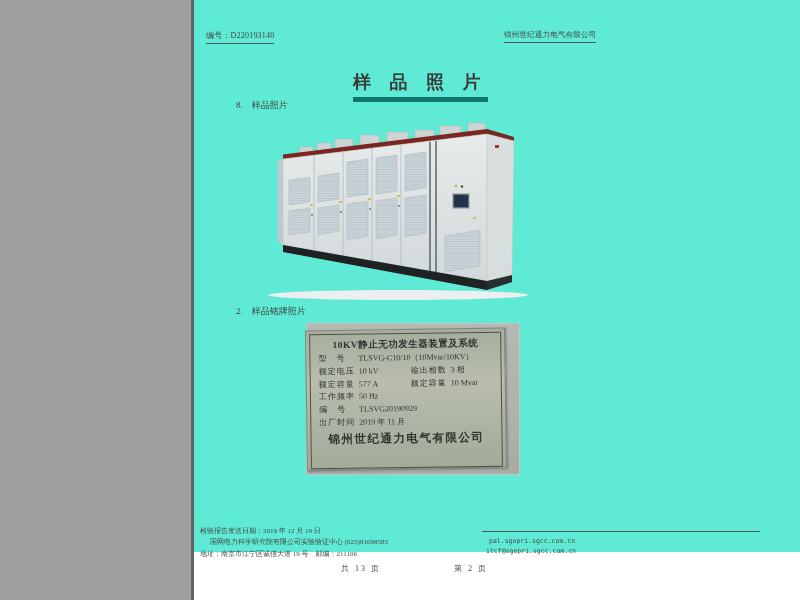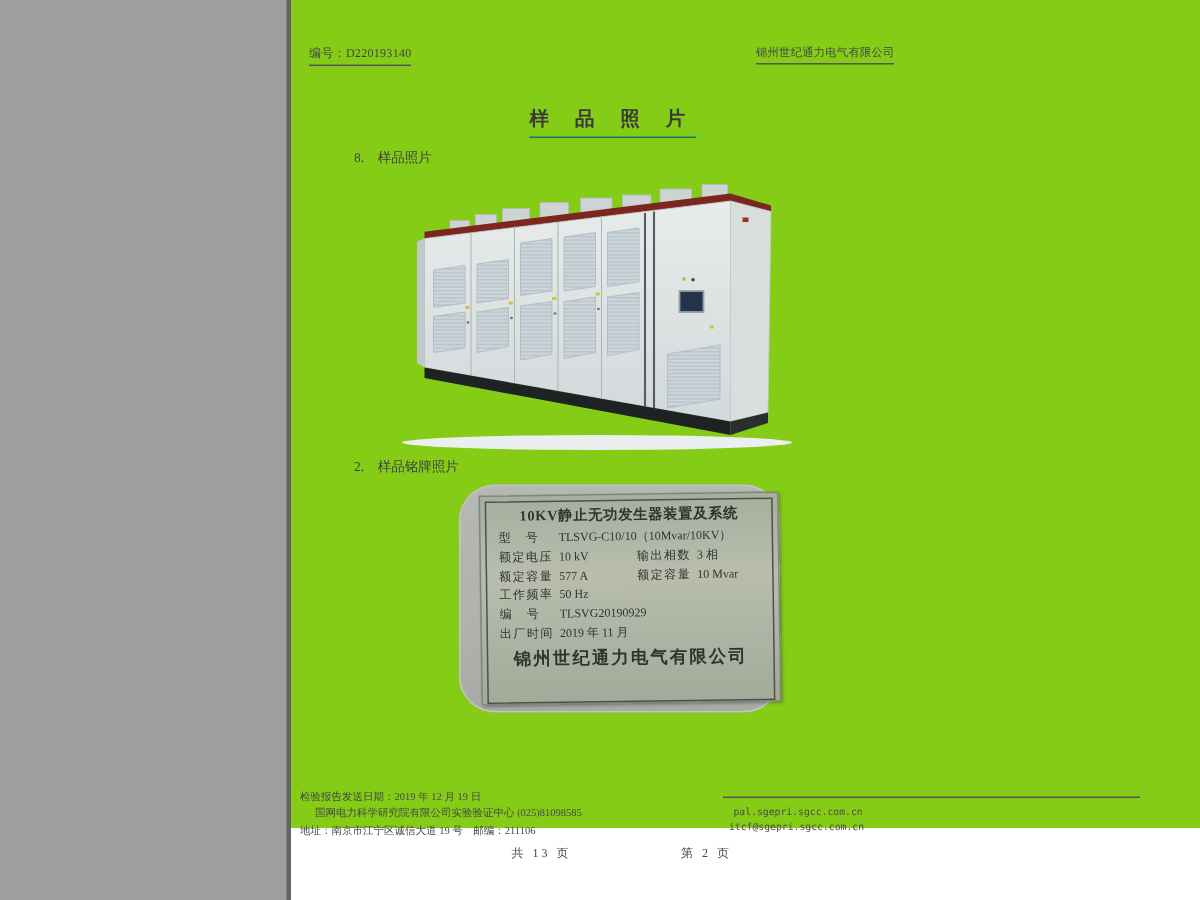--- a/index.html
+++ b/index.html
@@ -1,50 +1,50 @@
 <!DOCTYPE html>
 <html><head>
 <meta charset="utf-8">
 <style>
   html,body{margin:0;padding:0;}
   body{width:800px;height:600px;overflow:hidden;background:#ffffff;
        font-family:"Liberation Serif", serif;color:#3c3c3c;}
-  .screen{position:relative;width:800px;height:552px;background:#84cc16;}
+  .screen{position:relative;width:800px;height:552px;background:#5eead4;}
 
   
   .scan-margin{position:absolute;left:0;top:0;width:191px;height:600px;
 oa               background:#9e9ea0;border-right:3px solid #63636
 5;}
   .scan-margin{background:#9e9ea0;border-right:3px solid #636365;}
 
   .u{border-bottom:1px solid #565656;padding-bottom:2px;}
 
   
   .hdr{position:absolute;top:30px;font-size:8px;letter-spacing:0.2px;color:#454545;white-space:nowrap;}
   .hdr-no{left:206px;}
   .hdr-title{left:303px;}
   .hdr-co{left:504px;font-size:7.5px;}
 
   
-  .page-title{position:absolute;left:353px;top:70px;font-size:13px;font-weight:bold;
-              letter-spacing:7px;color:#3a3a3a;border-bottom:1px solid #0f766e;
+  .page-title{position:absolute;left:353px;top:70px;font-size:18px;font-weight:bold;
+              letter-spacing:7px;color:#3a3a3a;border-bottom:5px solid #0f766e;
               padding-bottom:3px;white-space:nowrap;}
 
   .item-label{position:absolute;font-size:9px;color:#404040;white-space:nowrap;}
   .item1{left:236px;top:99px;}
   .item2{left:236px;top:305px;}
 
   
   .photo1{position:absolute;left:240px;top:114px;width:322px;height:188px;}
 
   
   .photo2{position:absolute;left:306px;top:323px;width:214px;height:152px;
           background:linear-gradient(180deg,#b6b8b3,#b0b2ad 60%,#a8aaa5);
-          display:flex;align-items:center;justify-content:flex-end;
-          box-shadow:0 0 0 1px #c4c6c1 inset;border-radius:24px;}
+          display:flex;align-items:center;justify-content:flex-start;
+          box-shadow:0 0 0 1px #c4c6c1 inset;}
   .plate{width:198px;height:138px;transform:rotate(-0.8deg);
          background:linear-gradient(180deg,#a7ae9e,#b8bdae 38%,#a3aa9a);
          border:1px solid #7e857a;box-shadow:1px 1px 2px rgba(60,65,58,.45);}
   .np-frame{margin:3px;height:calc(100% - 8px);border:1px solid #4c5248;
             padding:3px 8px 0 8px;color:#2f342c;}
   .np-title{text-align:center;font-size:9.5px;font-weight:bold;letter-spacing:0.5px;
             line-height:15px;white-space:nowrap;}
   .np-row{display:grid;grid-template-columns:40px 52px 40px auto;
           font-size:8px;line-height:12.8px;white-space:nowrap;}
   .np-l{letter-spacing:1px;}

